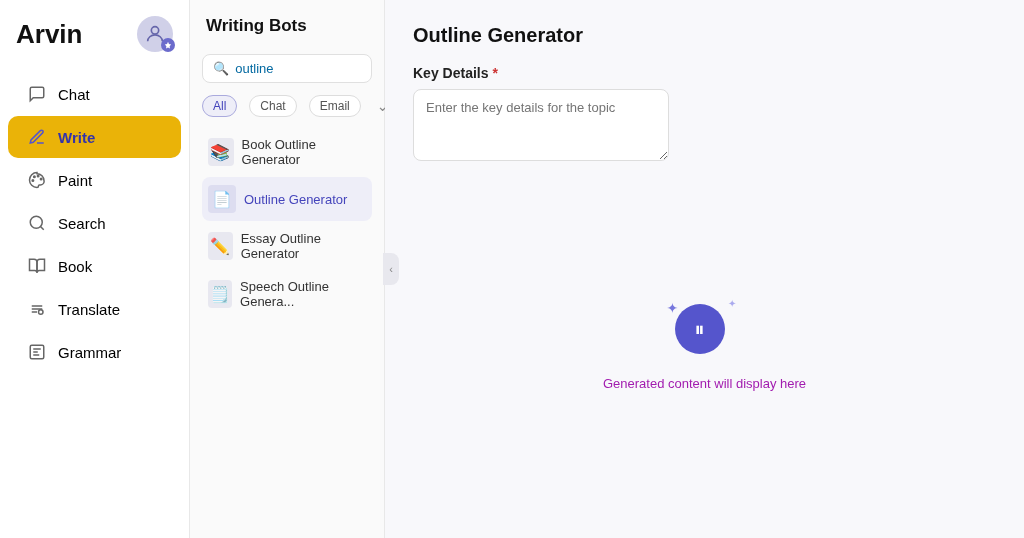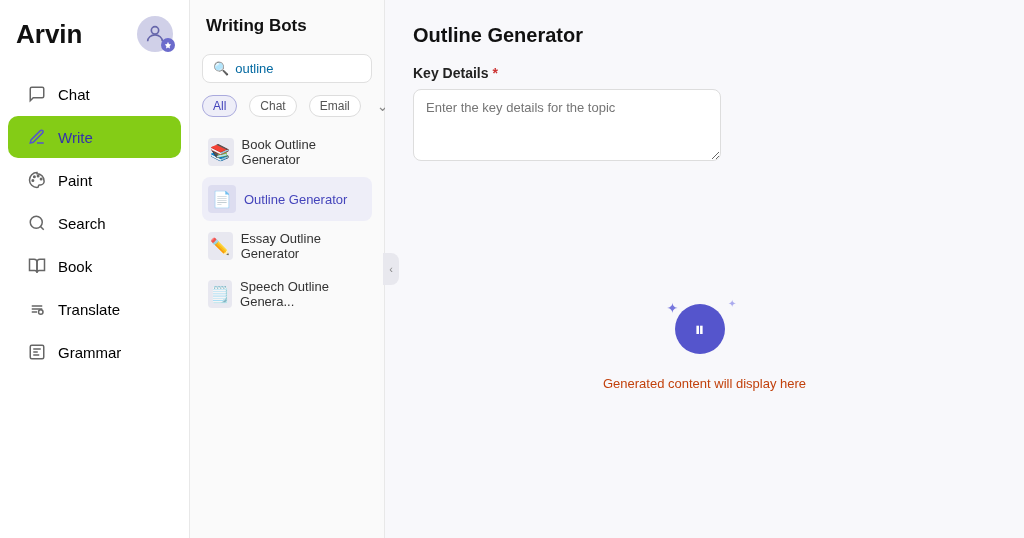--- a/index.html
+++ b/index.html
@@ -72,22 +72,23 @@
       padding: 10px 18px;
       cursor: pointer;
       border-radius: 10px;
       margin: 1px 8px;
       color: #000000;
       font-size: 15px;
       font-weight: 500;
       transition: background 0.15s;
     }
     .nav-item.active {
-      background: #84cc16;
+      background: #eab308;
       color: #3333aa;
+      font-weight: bold;
     }
     .nav-icon {
       width: 22px;
       height: 22px;
       flex-shrink: 0;
       display: flex;
       align-items: center;
       justify-content: center;
       color: #666;
     }
@@ -227,21 +228,21 @@
       font-size: 14px;
       font-weight: 600;
       color: #222;
       margin-bottom: 8px;
       display: flex;
       align-items: center;
       gap: 4px;
     }
     .required-star { color: #cc3333; }
     .key-details-textarea {
-      width: 308px;
+      width: 256px;
       height: 72px;
       border: 1px solid #ddd;
       border-radius: 8px;
       padding: 10px 12px;
       font-size: 13px;
       color: #aaa;
       resize: vertical;
       outline: none;
       background: #fff;
       font-family: inherit;
@@ -284,21 +285,21 @@
       font-size: 14px;
     }
     .star-right {
       position: absolute;
       top: -6px;
       right: -2px;
       color: #aaaaee;
       font-size: 10px;
     }
     .generated-text {
-      color: #c2410c;
+      color: #a21caf;
       font-size: 13px;
     }
   </style>
 </head>
 <body>
 
 <div class="sidebar">
   <div class="sidebar-logo">
     <span class="logo-text">Arvin</span>
     <div class="avatar-icon">

